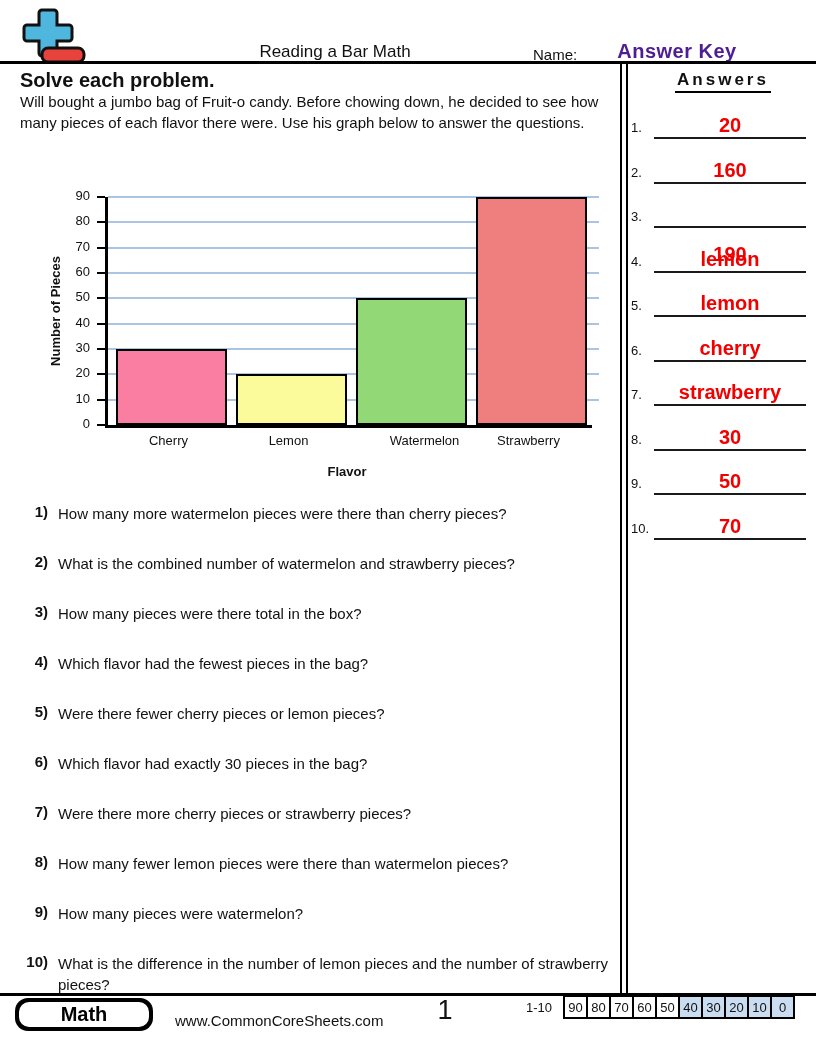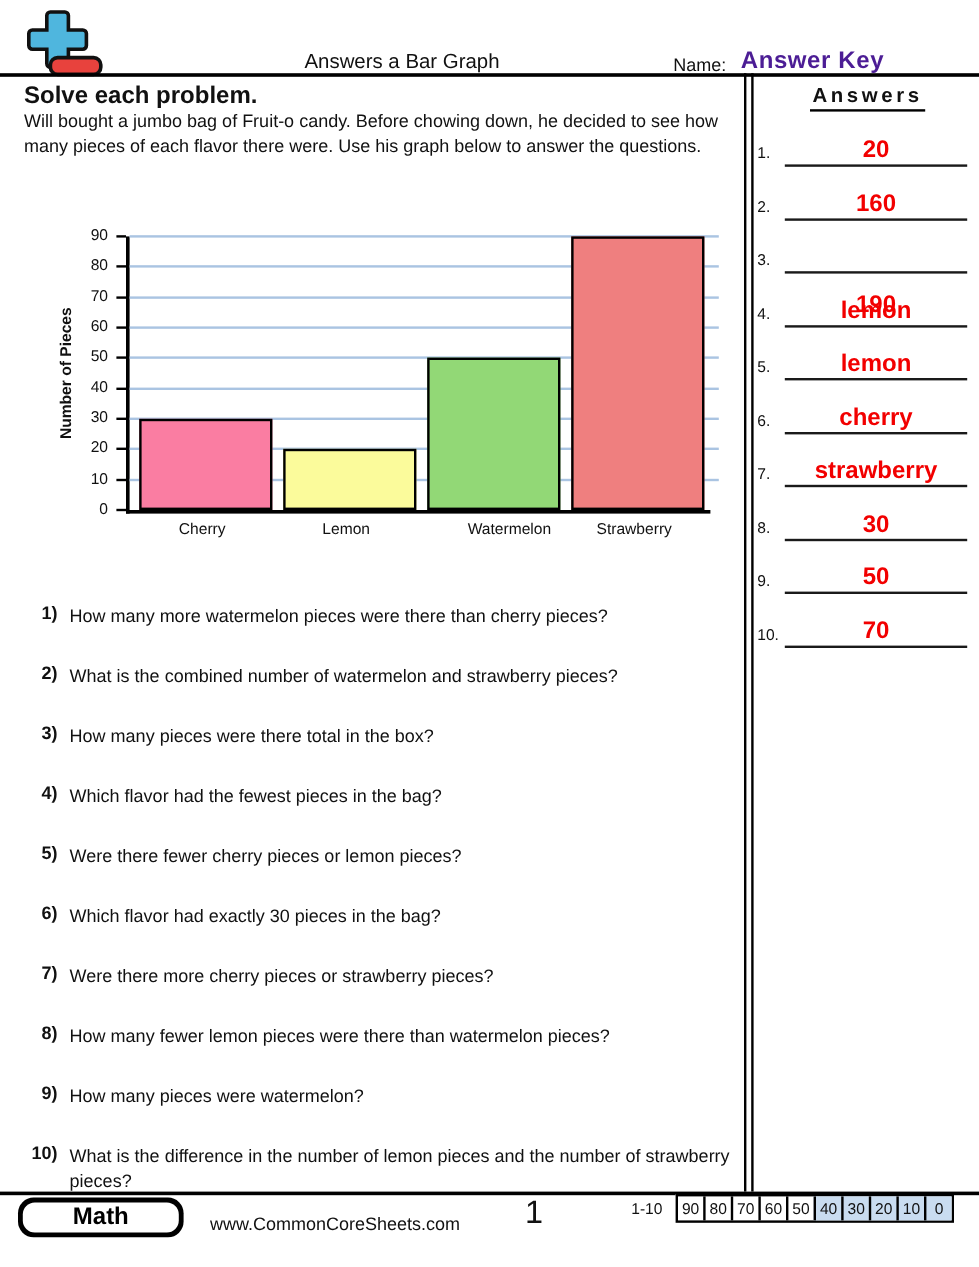--- a/index.html
+++ b/index.html
@@ -3,21 +3,21 @@
 <meta charset="utf-8">
 <style>
   html,body{margin:0;padding:0;background:#fff;}
   .page{position:relative;width:816px;height:1056px;background:#ffffff;overflow:hidden;
         font-family:"Liberation Sans","DejaVu Sans",sans-serif;color:#111;}
 
   
   .logo{position:absolute;left:12px;top:4px;}
   .page-title{position:absolute;left:155px;top:42px;width:360px;text-align:center;
               font-size:17px;color:#111;}
-  .name-label{position:absolute;left:533px;top:46px;font-size:15px;margin-left:28px;}
+  .name-label{position:absolute;left:533px;top:46px;font-size:15px;}
   .answer-key{position:absolute;left:592px;top:40px;width:170px;text-align:center;
               font-size:20px;font-weight:bold;letter-spacing:0.5px;}
   .header-rule{position:absolute;left:0;top:61px;width:816px;height:3px;background:#000;}
 
   
   .solve-heading{position:absolute;left:20px;top:69px;font-size:20px;font-weight:bold;}
   .intro-text{position:absolute;left:20px;top:91px;width:588px;font-size:15px;line-height:21px;}
 
   
   .chart-title{position:absolute;left:105px;top:164px;width:484px;text-align:center;
@@ -66,21 +66,21 @@
 </style>
 </head>
 <body>
 
 <div class="page">
 
   <svg class="logo" width="82" height="62" viewBox="0 0 82 62">
     <path d="M30,6 h12 a3,3 0 0 1 3,3 v12 h12 a3,3 0 0 1 3,3 v10 a3,3 0 0 1 -3,3 h-12 v12 a3,3 0 0 1 -3,3 h-12 a3,3 0 0 1 -3,-3 v-12 h-12 a3,3 0 0 1 -3,-3 v-10 a3,3 0 0 1 3,-3 h12 v-12 a3,3 0 0 1 3,-3 z" fill="#4fb6de" stroke="#111" stroke-width="3"></path>
     <rect x="30" y="44" width="42" height="14" rx="6" fill="#e8423d" stroke="#111" stroke-width="3"></rect>
   </svg>
-  <div class="page-title">Answers a Bar Graph</div>
+  <div class="page-title">Reading a Bar Math</div>
   <div class="name-label">Name:</div>
   <div class="answer-key" style="color: #4c1d95;">Answer Key</div>
   <div class="header-rule"></div>
 
   <div class="solve-heading">Solve each problem.</div>
   <div class="intro-text">Will bought a jumbo bag of Fruit-o candy. Before chowing down, he decided to see how many pieces of each flavor there were. Use his graph below to answer the questions.</div>
 
   <div class="y-axis-label">Number of Pieces</div>
   <div class="y-axis">
       <div class="ytick-label" style="top: 219px;">0</div>
@@ -118,20 +118,21 @@
       <div class="bar" style="left: 128px; height: 51px; background: rgb(251, 251, 155);"></div>
       <div class="bar" style="left: 248px; height: 127px; background: rgb(146, 216, 118);"></div>
       <div class="bar" style="left: 368px; height: 228px; background: rgb(239, 127, 127);"></div>
     </div>
   <div class="x-labels">
       <div class="xcat" style="left: 8px;">Cherry</div>
       <div class="xcat" style="left: 128px;">Lemon</div>
       <div class="xcat" style="left: 264px;">Watermelon</div>
       <div class="xcat" style="left: 368px;">Strawberry</div>
     </div>
+  <div class="x-axis-label">Flavor</div>
 
   <div class="q-row" style="top:503px">
     <span class="q-num">1)</span>
     <span class="q-text">How many more watermelon pieces were there than cherry pieces?</span>
   </div>
   <div class="q-row" style="top:553px">
     <span class="q-num">2)</span>
     <span class="q-text">What is the combined number of watermelon and strawberry pieces?</span>
   </div>
   <div class="q-row" style="top:603px">

